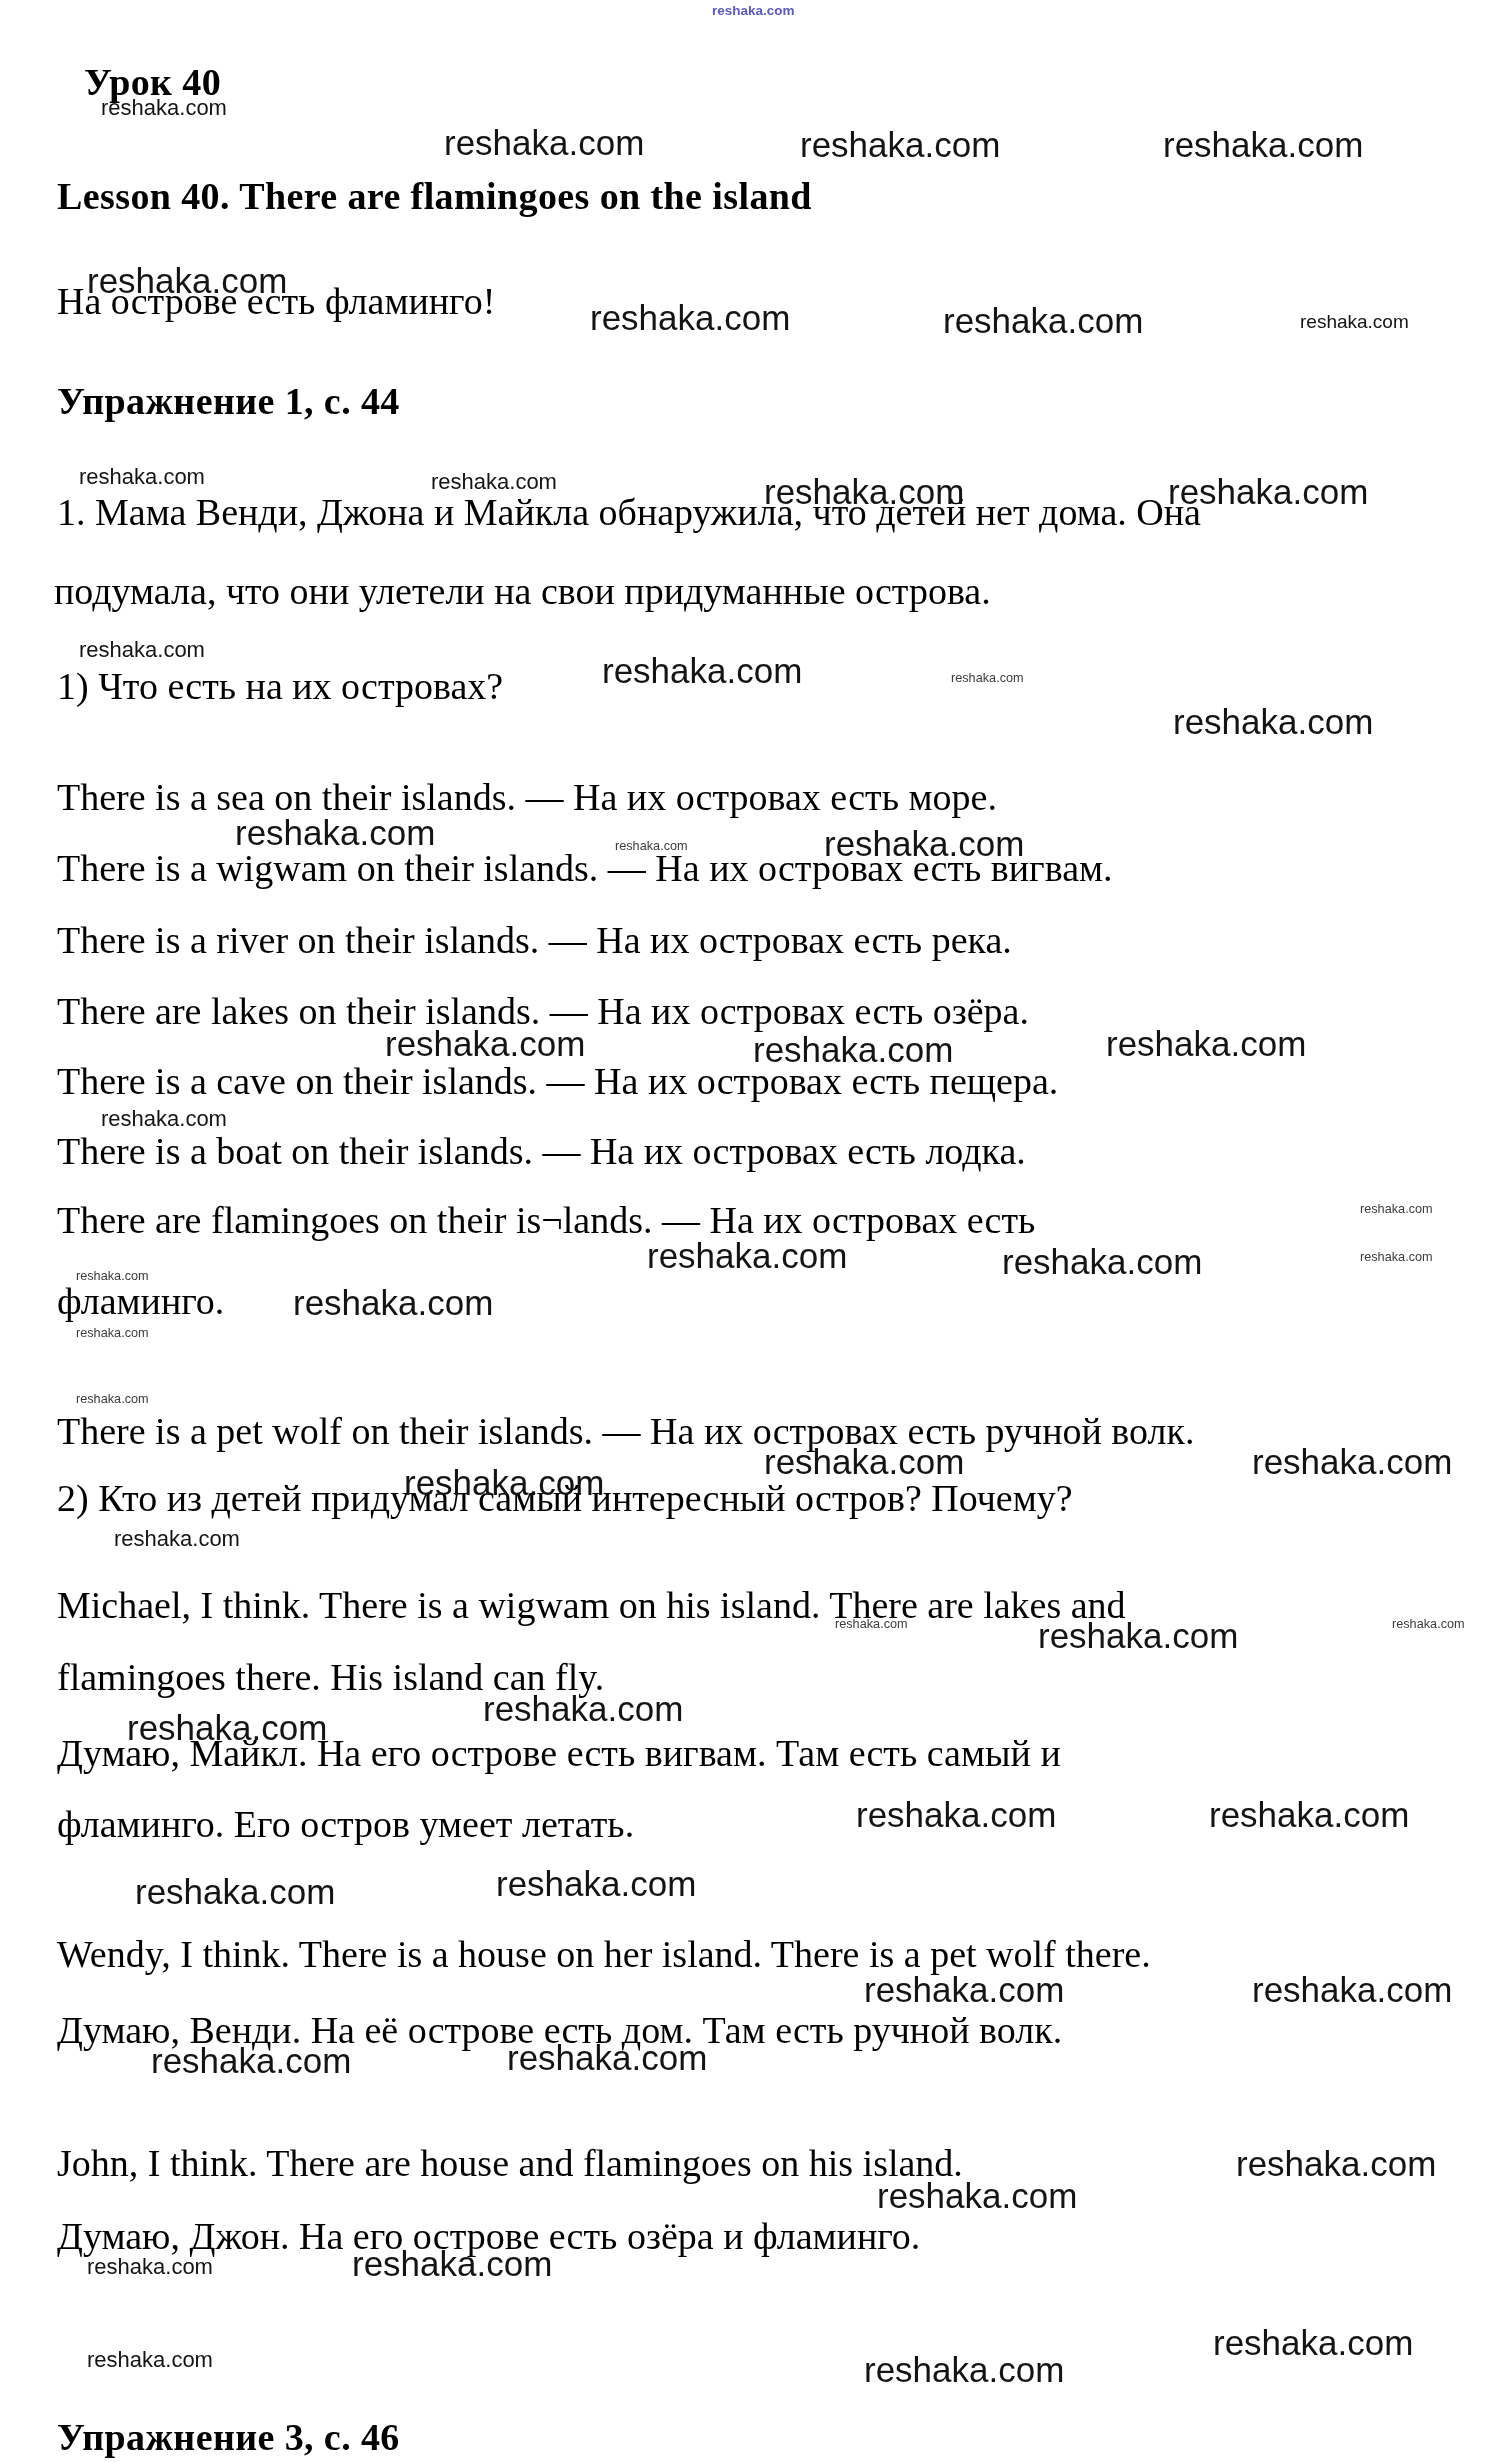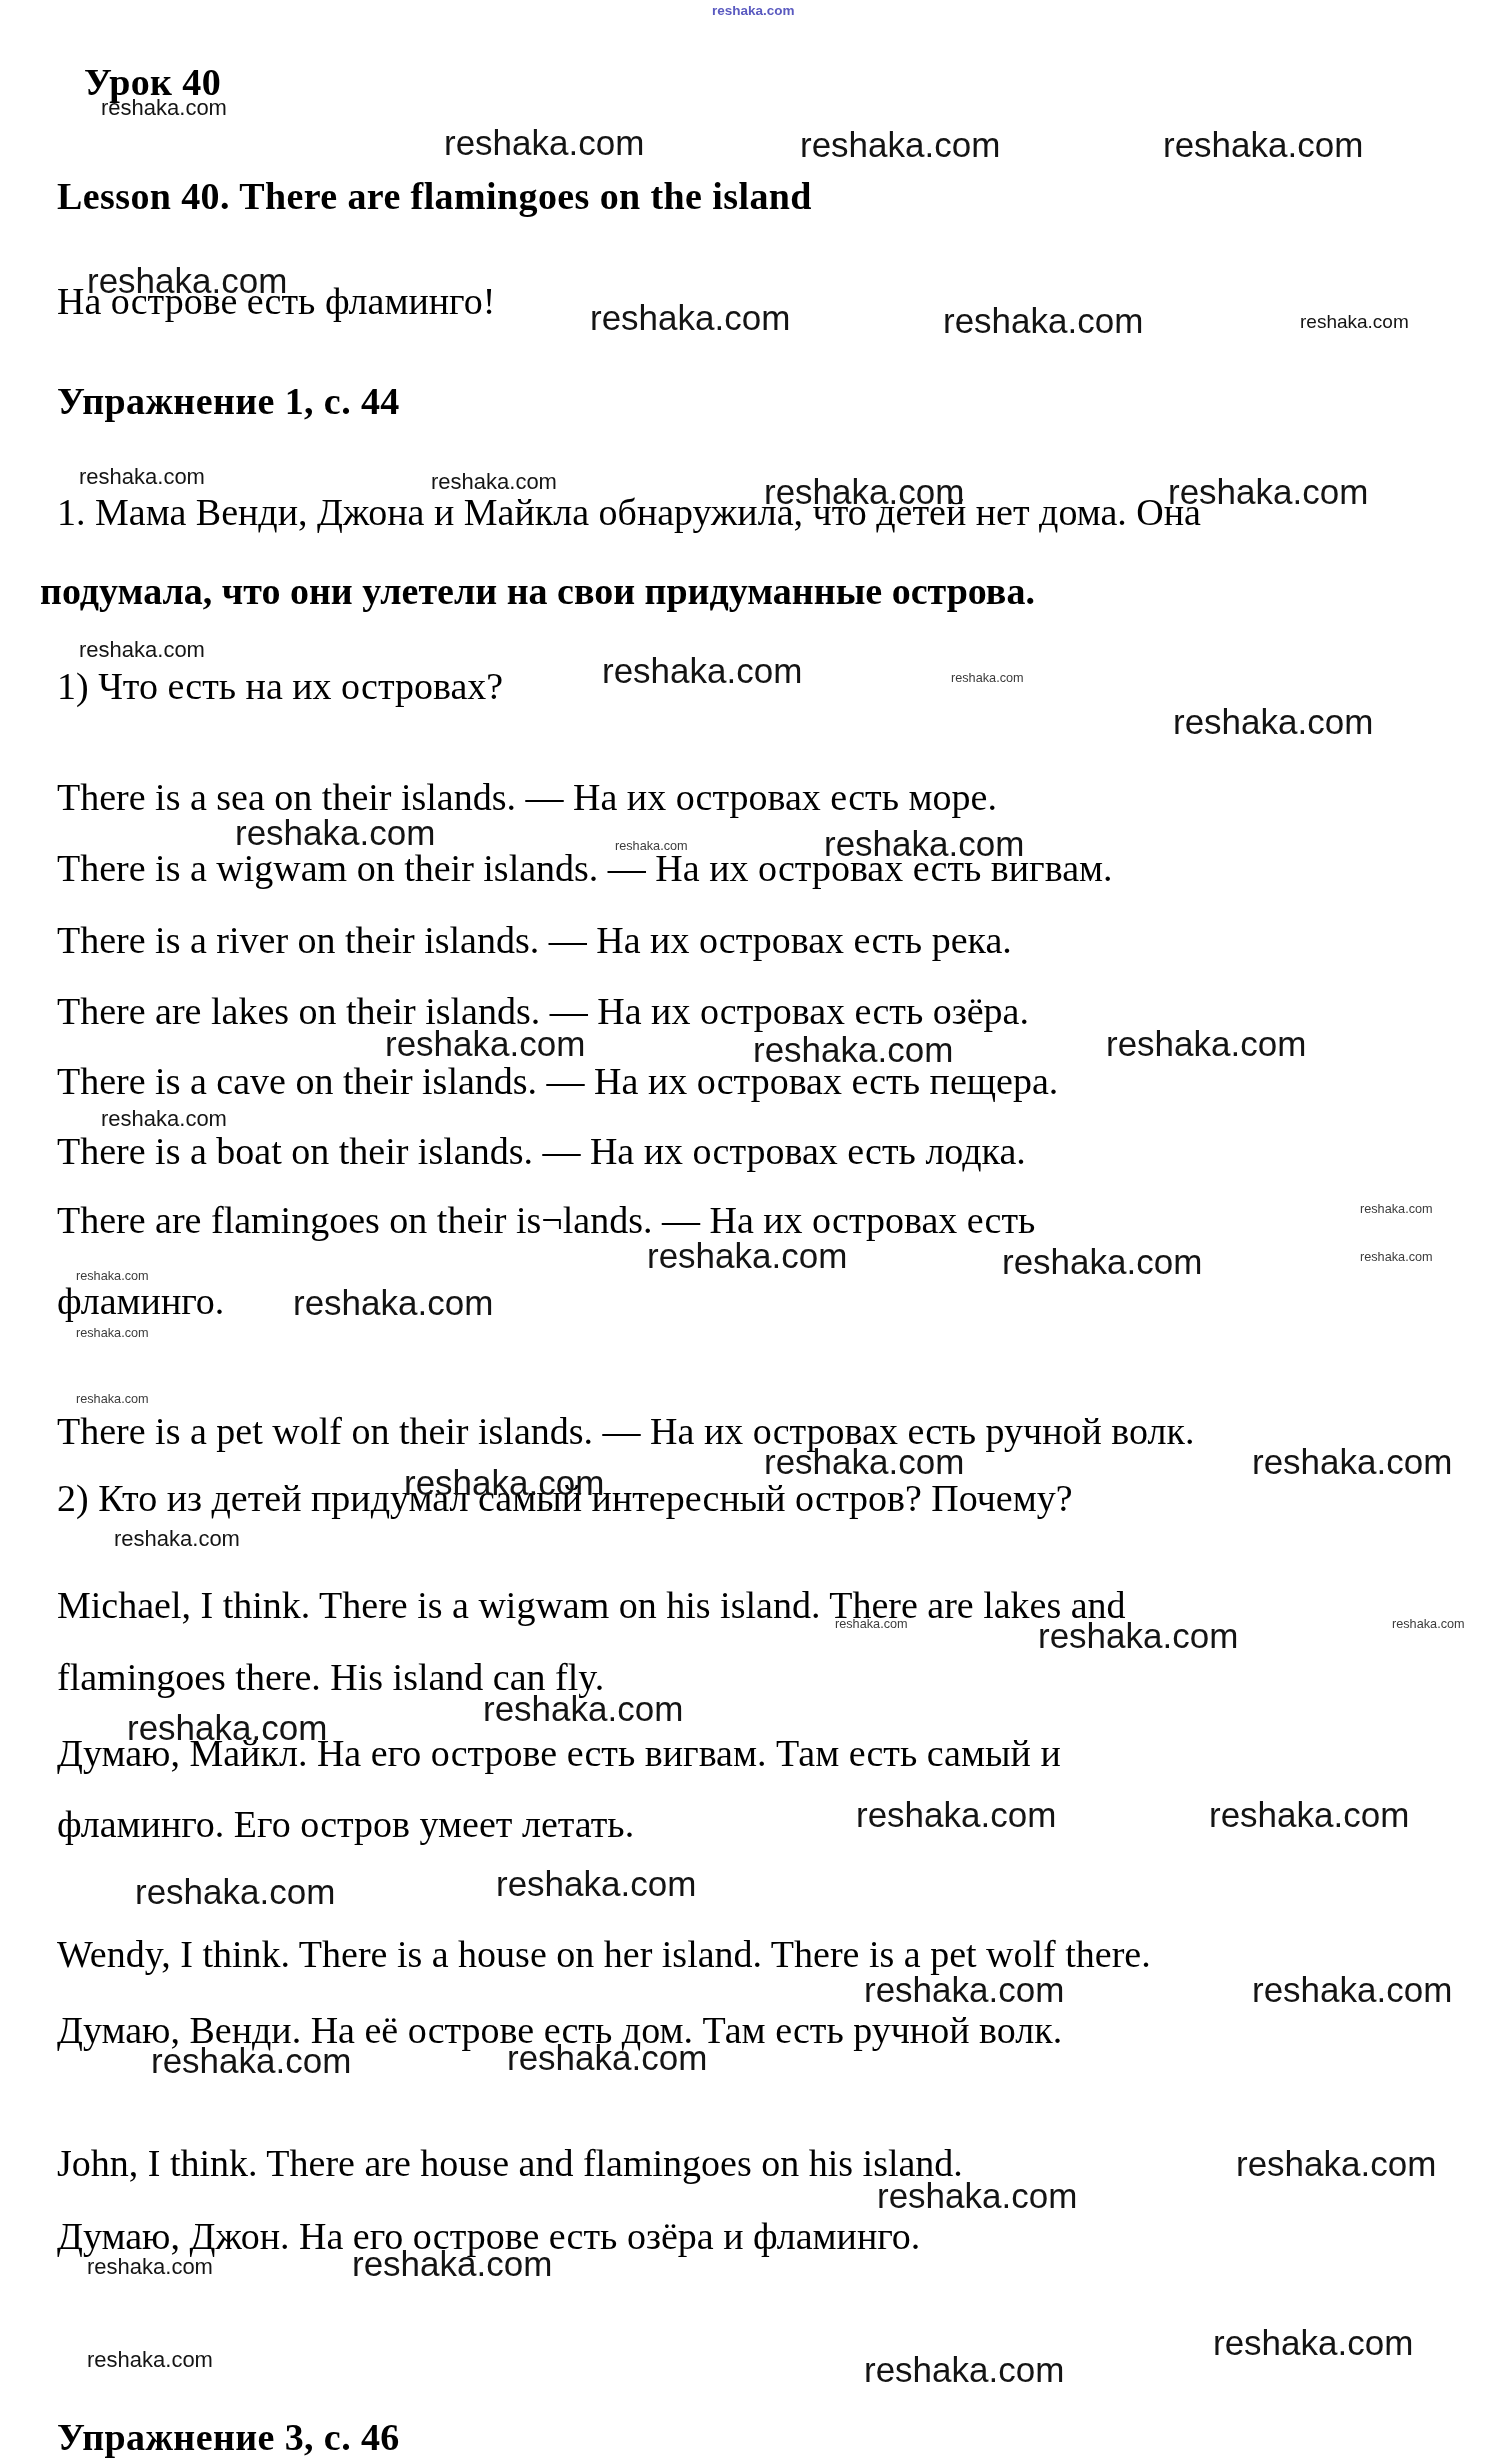--- a/index.html
+++ b/index.html
@@ -41,21 +41,21 @@
 <body>
 
 <div class="page">
 
   <div class="h" style="left:57px; top:60px;margin-left:27px;">Урок 40</div>
   <div class="h" style="left:57px; top:174px;">Lesson 40. There are flamingoes on the island</div>
   <div class="line" style="left:57px; top:279px;">На острове есть фламинго!</div>
   <div class="h" style="left:57px; top:379px;">Упражнение 1, с. 44</div>
 
   <div class="line" style="left:57px; top:490px;">1. Мама Венди, Джона и Майкла обнаружила, что детей нет дома. Она</div>
-  <div class="line" style="left:40px; top:569px;font-weight:bold;">подумала, что они улетели на свои придуманные острова.</div>
+  <div class="line" style="left:54px; top:569px;">подумала, что они улетели на свои придуманные острова.</div>
 
   <div class="line" style="left:57px; top:664px;">1) Что есть на их островах?</div>
 
   <div class="line" style="left:57px; top:846px;">There is a wigwam on their islands. — На их островах есть вигвам.</div>
   <div class="line" style="left:57px; top:775px;">There is a sea on their islands. — На их островах есть море.</div>
   <div class="line" style="left:57px; top:918px;">There is a river on their islands. — На их островах есть река.</div>
   <div class="line" style="left:57px; top:989px;">There are lakes on their islands. — На их островах есть озёра.</div>
   <div class="line" style="left:57px; top:1059px;">There is a cave on their islands. — На их островах есть пещера.</div>
   <div class="line" style="left:57px; top:1129px;text-align:center;">There is a boat on their islands. — На их островах есть лодка.</div>
   <div class="line" style="left:57px; top:1198px;">There are flamingoes on their is¬lands. — На их островах есть</div>

